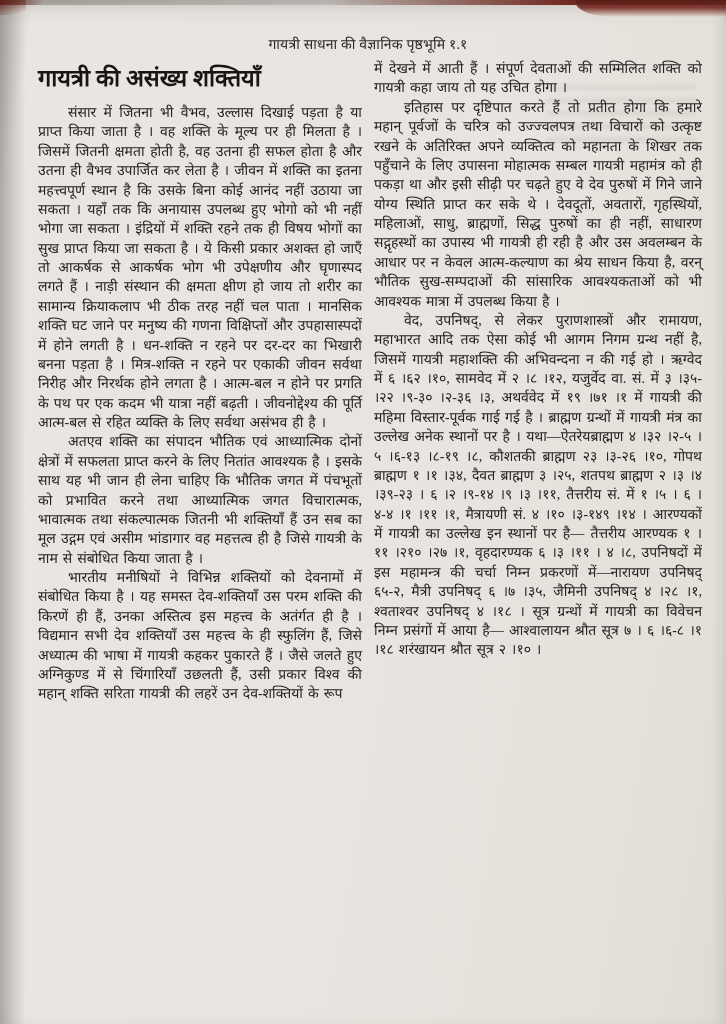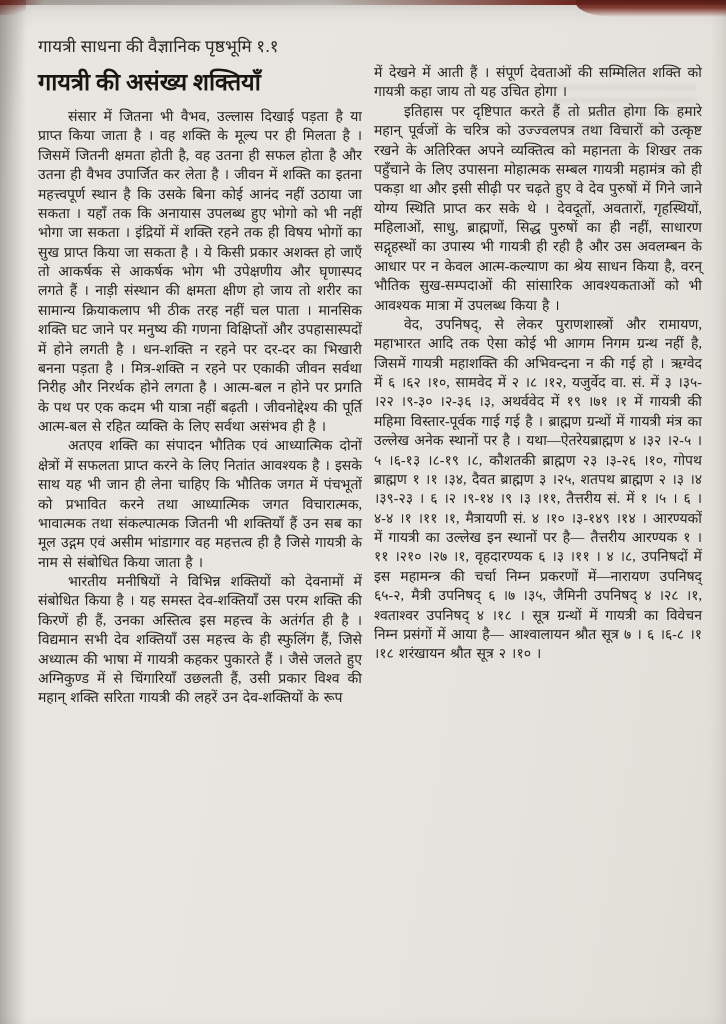--- a/index.html
+++ b/index.html
@@ -47,22 +47,22 @@
   }
 
   .page {
     position: relative;
     box-sizing: border-box;
     width: 100%; height: 100%;
     padding: 34px 24px 20px 38px;
     color: #26221f;
   }
   .running-header {
-    text-align: left;
-    font-size: 17px;
+    text-align: center;
+    font-size: 14px;
     letter-spacing: .2px;
     padding-right: 4px;
     color: #2b2724;
   }
   .title {
     margin: 14px 0 6px 0;
     text-align: center;
     font-size: 36px;
     font-weight: 700;
     letter-spacing: .5px;

